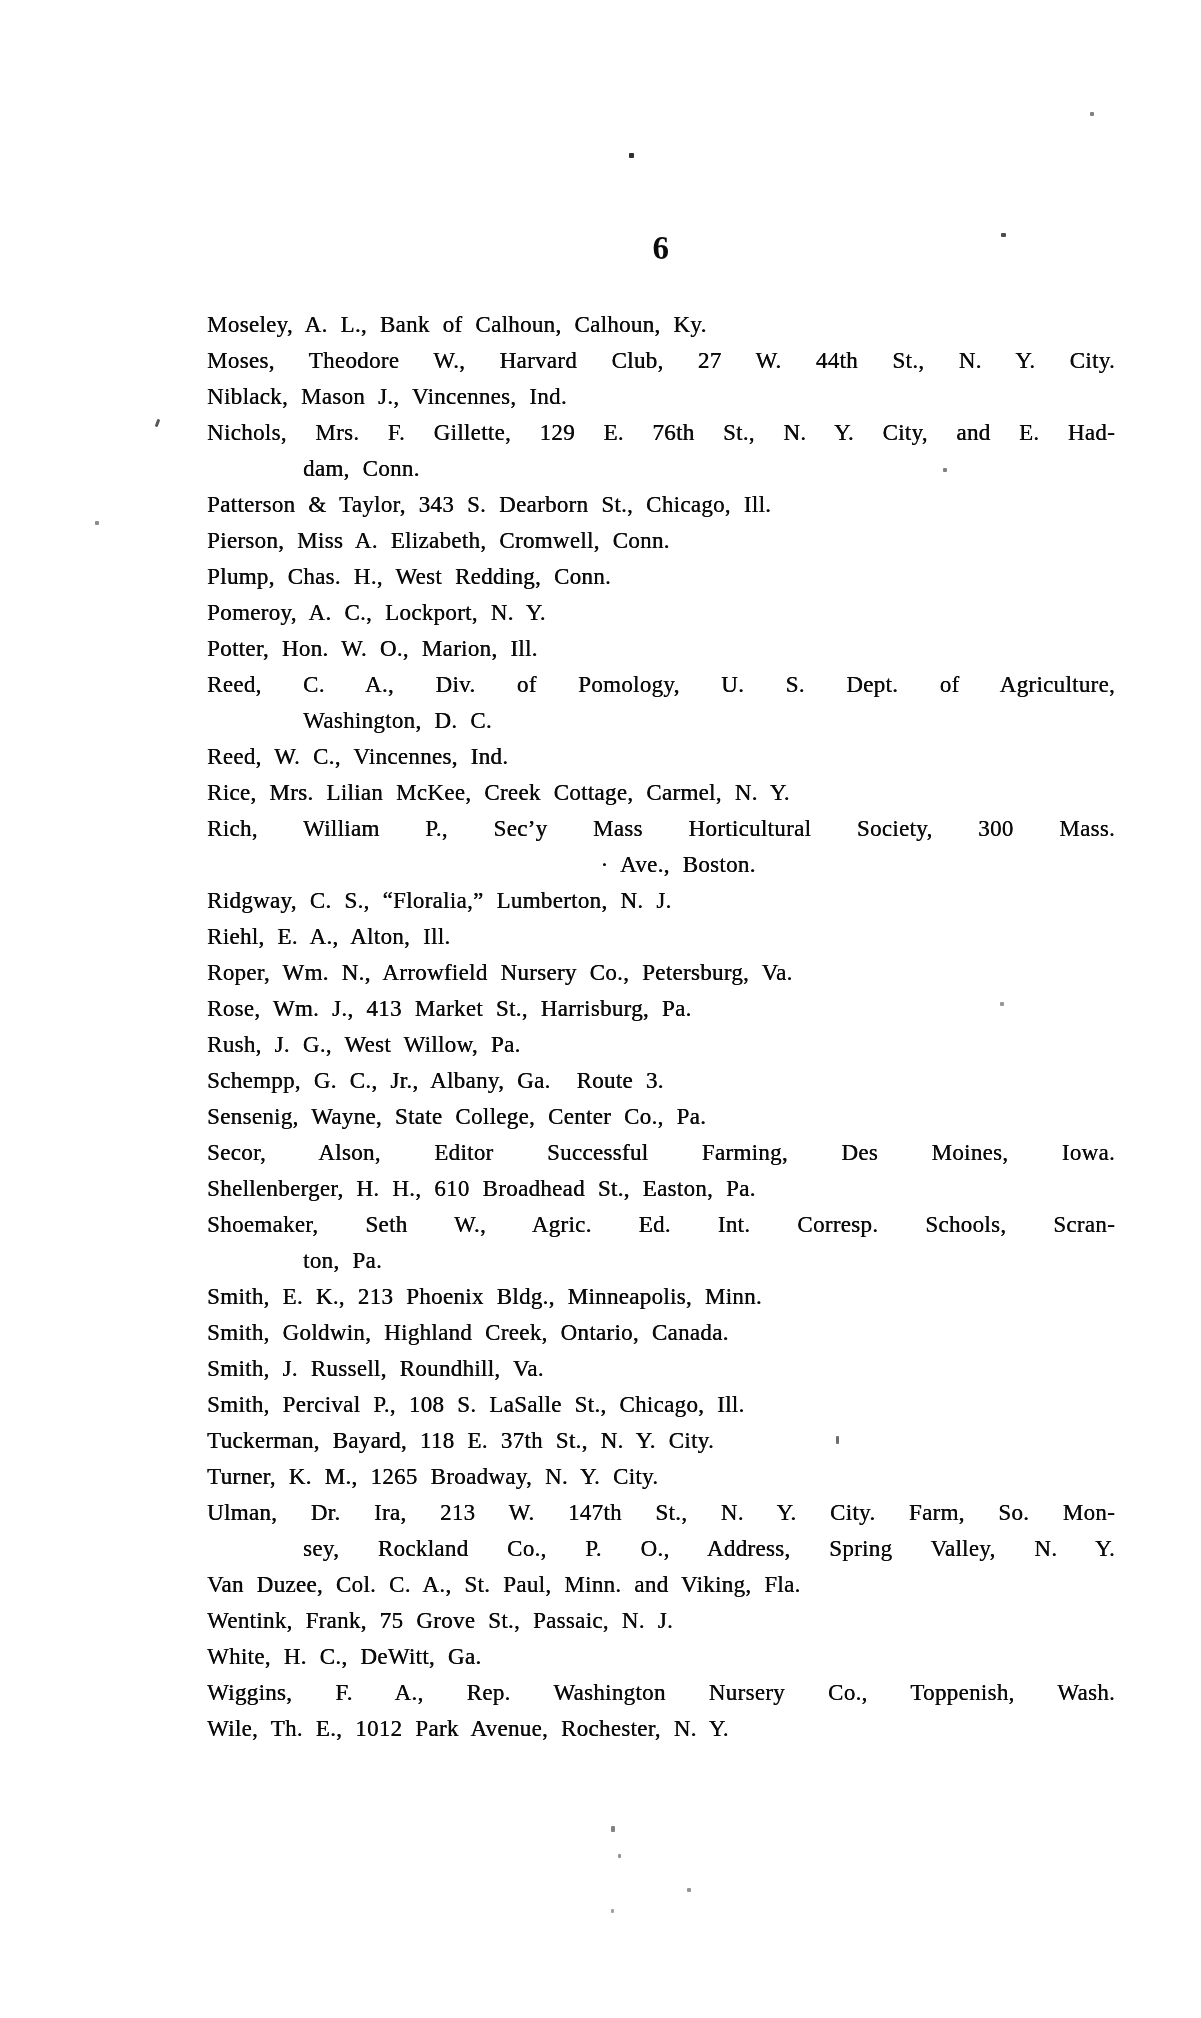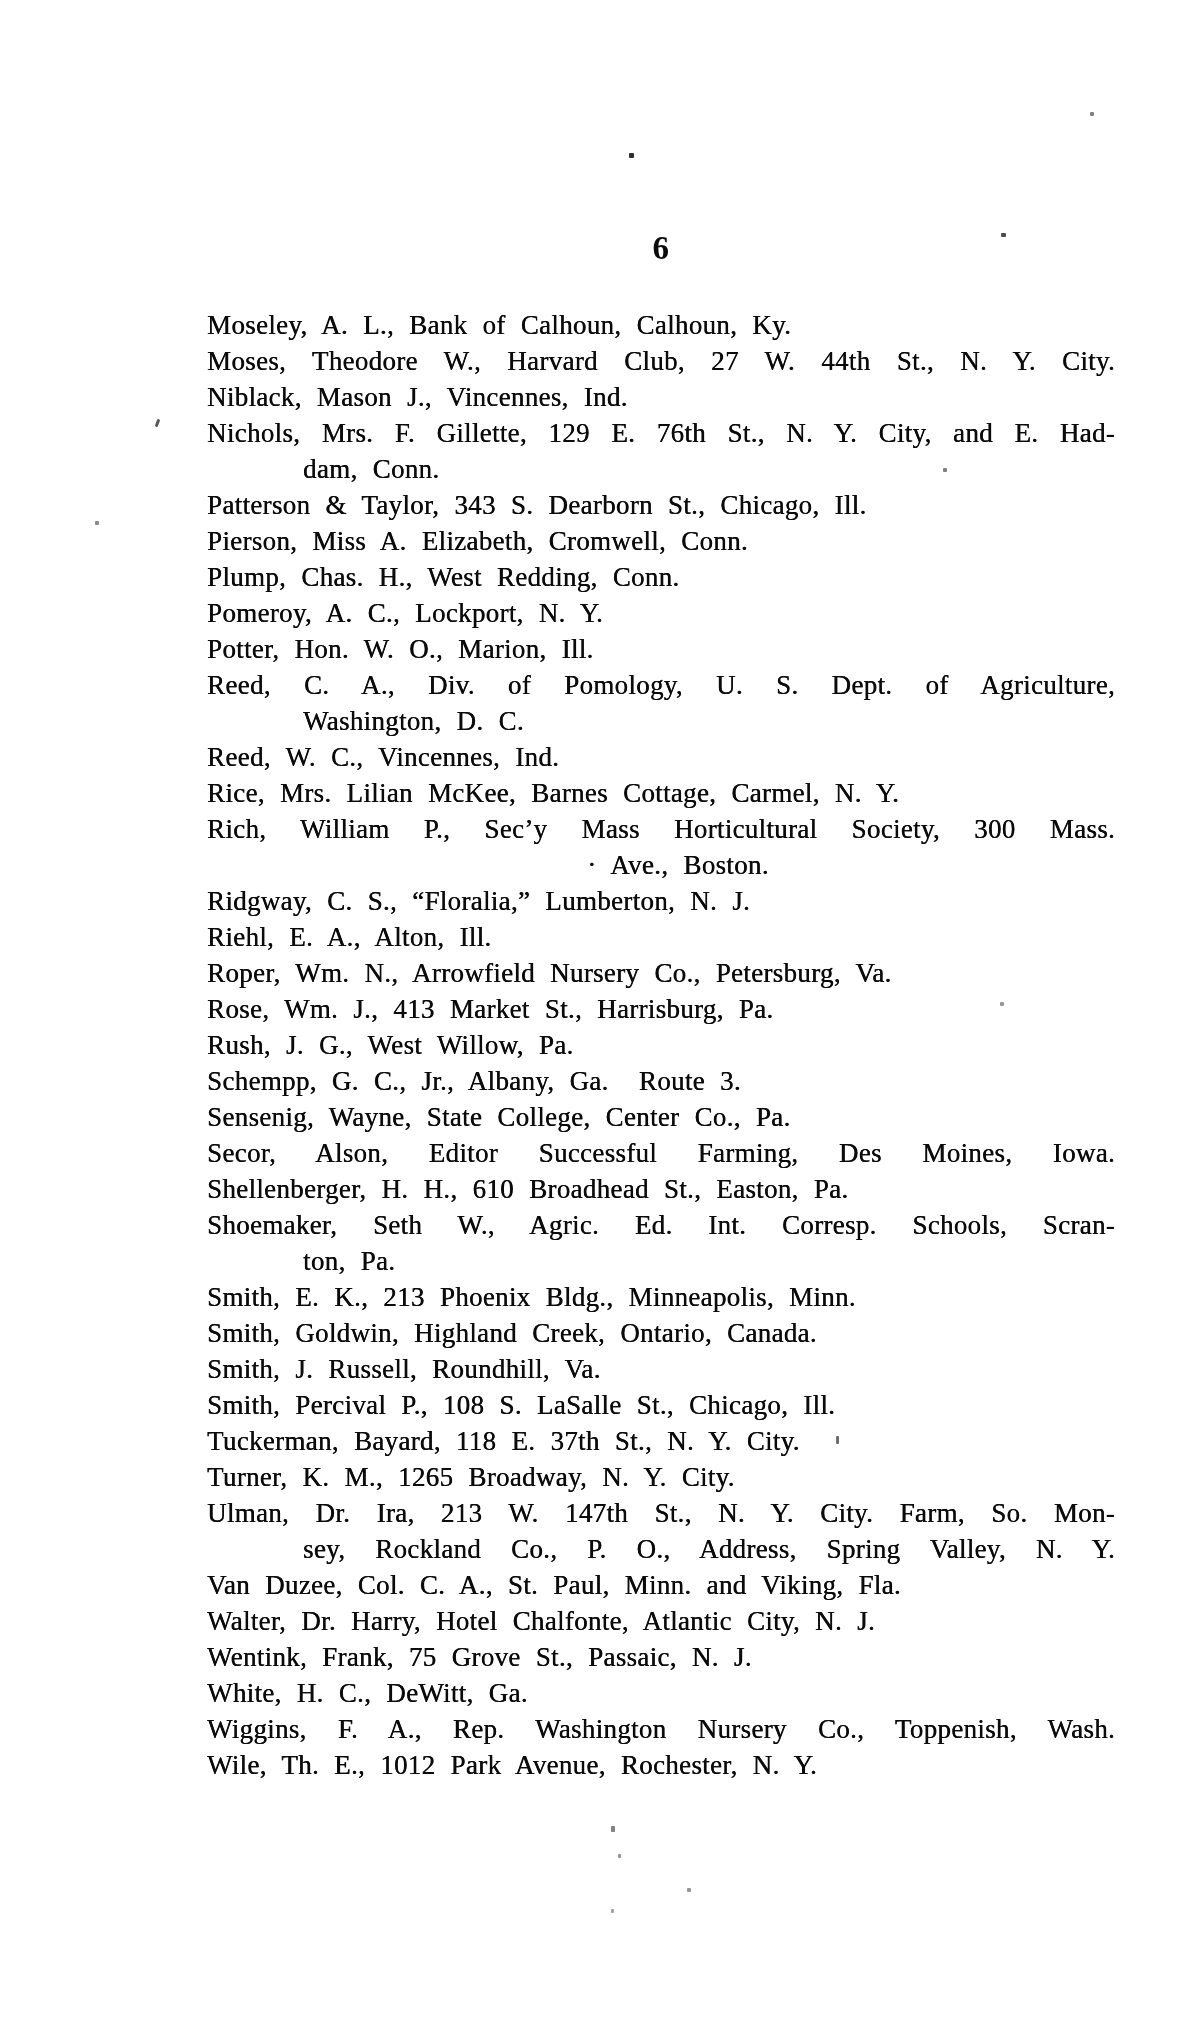--- a/index.html
+++ b/index.html
@@ -26,21 +26,21 @@
   }
   .text-block {
     position: absolute;
     top: 307px;
     left: 207px;
     width: 908px;
   }
   .line {
     height: 36px;
     line-height: 36px;
-    font-size: 27px;
+    font-size: 23px;
     white-space: pre-wrap;
     word-spacing: 0.30em;
     letter-spacing: 0.3px;
     text-shadow: 0.35px 0 0 currentColor;
   }
   .line.j {
     white-space: normal;
     word-spacing: normal;
     text-align: justify;
     text-align-last: justify;
@@ -66,21 +66,21 @@
       <div class="line j">Nichols, Mrs. F. Gillette, 129 E. 76th St., N. Y. City, and E. Had-</div>
       <div class="line i1">dam, Conn.</div>
       <div class="line">Patterson &amp; Taylor, 343 S. Dearborn St., Chicago, Ill.</div>
       <div class="line">Pierson, Miss A. Elizabeth, Cromwell, Conn.</div>
       <div class="line">Plump, Chas. H., West Redding, Conn.</div>
       <div class="line">Pomeroy, A. C., Lockport, N. Y.</div>
       <div class="line">Potter, Hon. W. O., Marion, Ill.</div>
       <div class="line j">Reed, C. A., Div. of Pomology, U. S. Dept. of Agriculture,</div>
       <div class="line i1">Washington, D. C.</div>
       <div class="line">Reed, W. C., Vincennes, Ind.</div>
-      <div class="line">Rice, Mrs. Lilian McKee, Barnes Cottage, Carmel, N. Y.</div>
+      <div class="line">Rice, Mrs. Lilian McKee, Creek Cottage, Carmel, N. Y.</div>
       <div class="line j">Rich, William P., Sec’y Mass Horticultural Society, 300 Mass.</div>
       <div class="line i2">· Ave., Boston.</div>
       <div class="line">Ridgway, C. S., “Floralia,” Lumberton, N. J.</div>
       <div class="line">Riehl, E. A., Alton, Ill.</div>
       <div class="line">Roper, Wm. N., Arrowfield Nursery Co., Petersburg, Va.</div>
       <div class="line">Rose, Wm. J., 413 Market St., Harrisburg, Pa.</div>
       <div class="line">Rush, J. G., West Willow, Pa.</div>
       <div class="line">Schempp, G. C., Jr., Albany, Ga.  Route 3.</div>
       <div class="line">Sensenig, Wayne, State College, Center Co., Pa.</div>
       <div class="line j">Secor, Alson, Editor Successful Farming, Des Moines, Iowa.</div>
@@ -89,21 +89,20 @@
       <div class="line i1">ton, Pa.</div>
       <div class="line">Smith, E. K., 213 Phoenix Bldg., Minneapolis, Minn.</div>
       <div class="line">Smith, Goldwin, Highland Creek, Ontario, Canada.</div>
       <div class="line">Smith, J. Russell, Roundhill, Va.</div>
       <div class="line">Smith, Percival P., 108 S. LaSalle St., Chicago, Ill.</div>
       <div class="line">Tuckerman, Bayard, 118 E. 37th St., N. Y. City.</div>
       <div class="line">Turner, K. M., 1265 Broadway, N. Y. City.</div>
       <div class="line j">Ulman, Dr. Ira, 213 W. 147th St., N. Y. City.  Farm, So. Mon-</div>
       <div class="line j i1">sey, Rockland Co., P. O., Address, Spring Valley, N. Y.</div>
       <div class="line">Van Duzee, Col. C. A., St. Paul, Minn. and Viking, Fla.</div>
-      <div class="line">Walter, Dr. Harry, Hotel Chalfonte, Atlantic City, N. J.</div>
       <div class="line">Wentink, Frank, 75 Grove St., Passaic, N. J.</div>
       <div class="line">White, H. C., DeWitt, Ga.</div>
       <div class="line j">Wiggins, F. A., Rep. Washington Nursery Co., Toppenish, Wash.</div>
       <div class="line">Wile, Th. E., 1012 Park Avenue, Rochester, N. Y.</div>
     </div>
 
   <div class="speck" style="left:629px; top:153px; width:5px; height:5px;"></div>
   <div class="speck" style="left:1001px; top:233px; width:5px; height:4px; opacity:.85;"></div>
   <div class="speck" style="left:1090px; top:112px; width:4px; height:4px; opacity:.6;"></div>
   <div class="speck" style="left:156px; top:419px; width:3px; height:8px; transform:rotate(20deg); opacity:.8;"></div>

